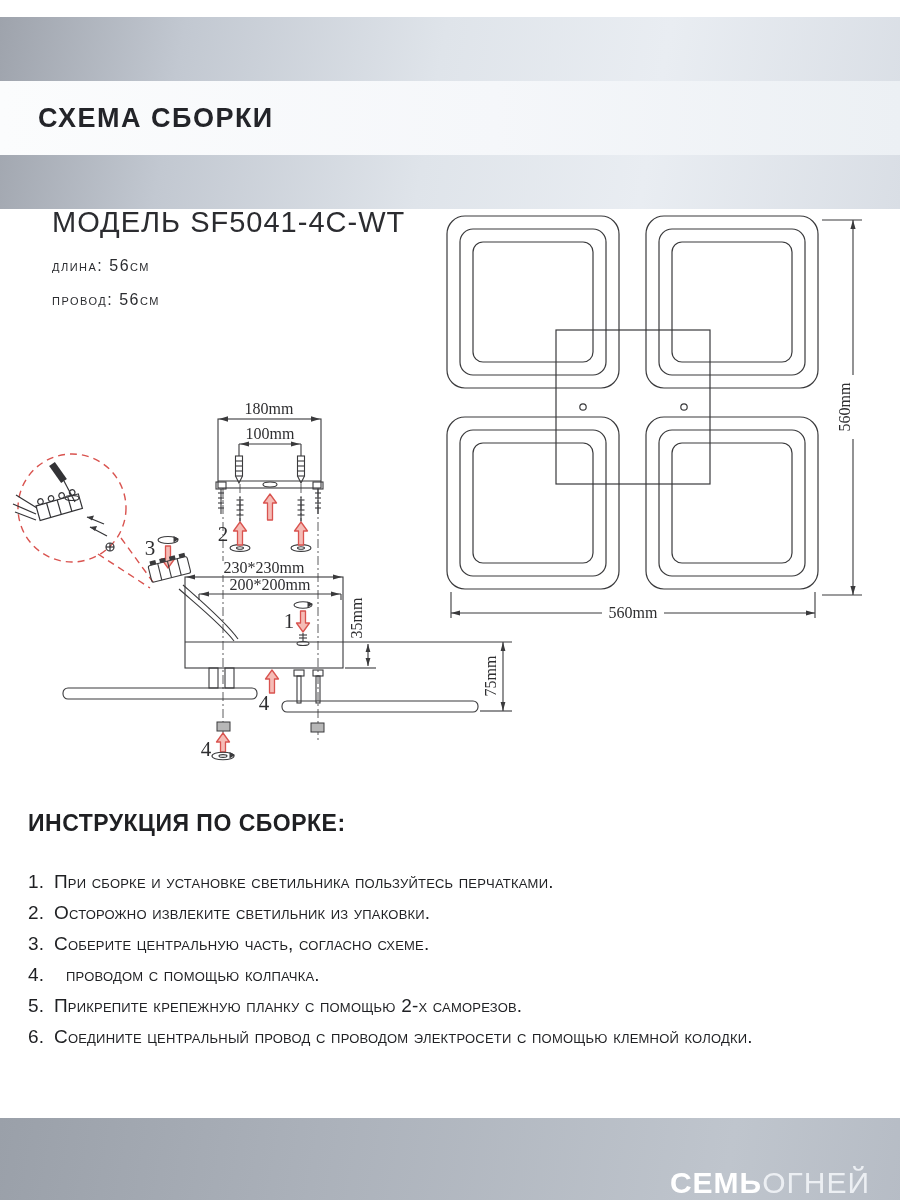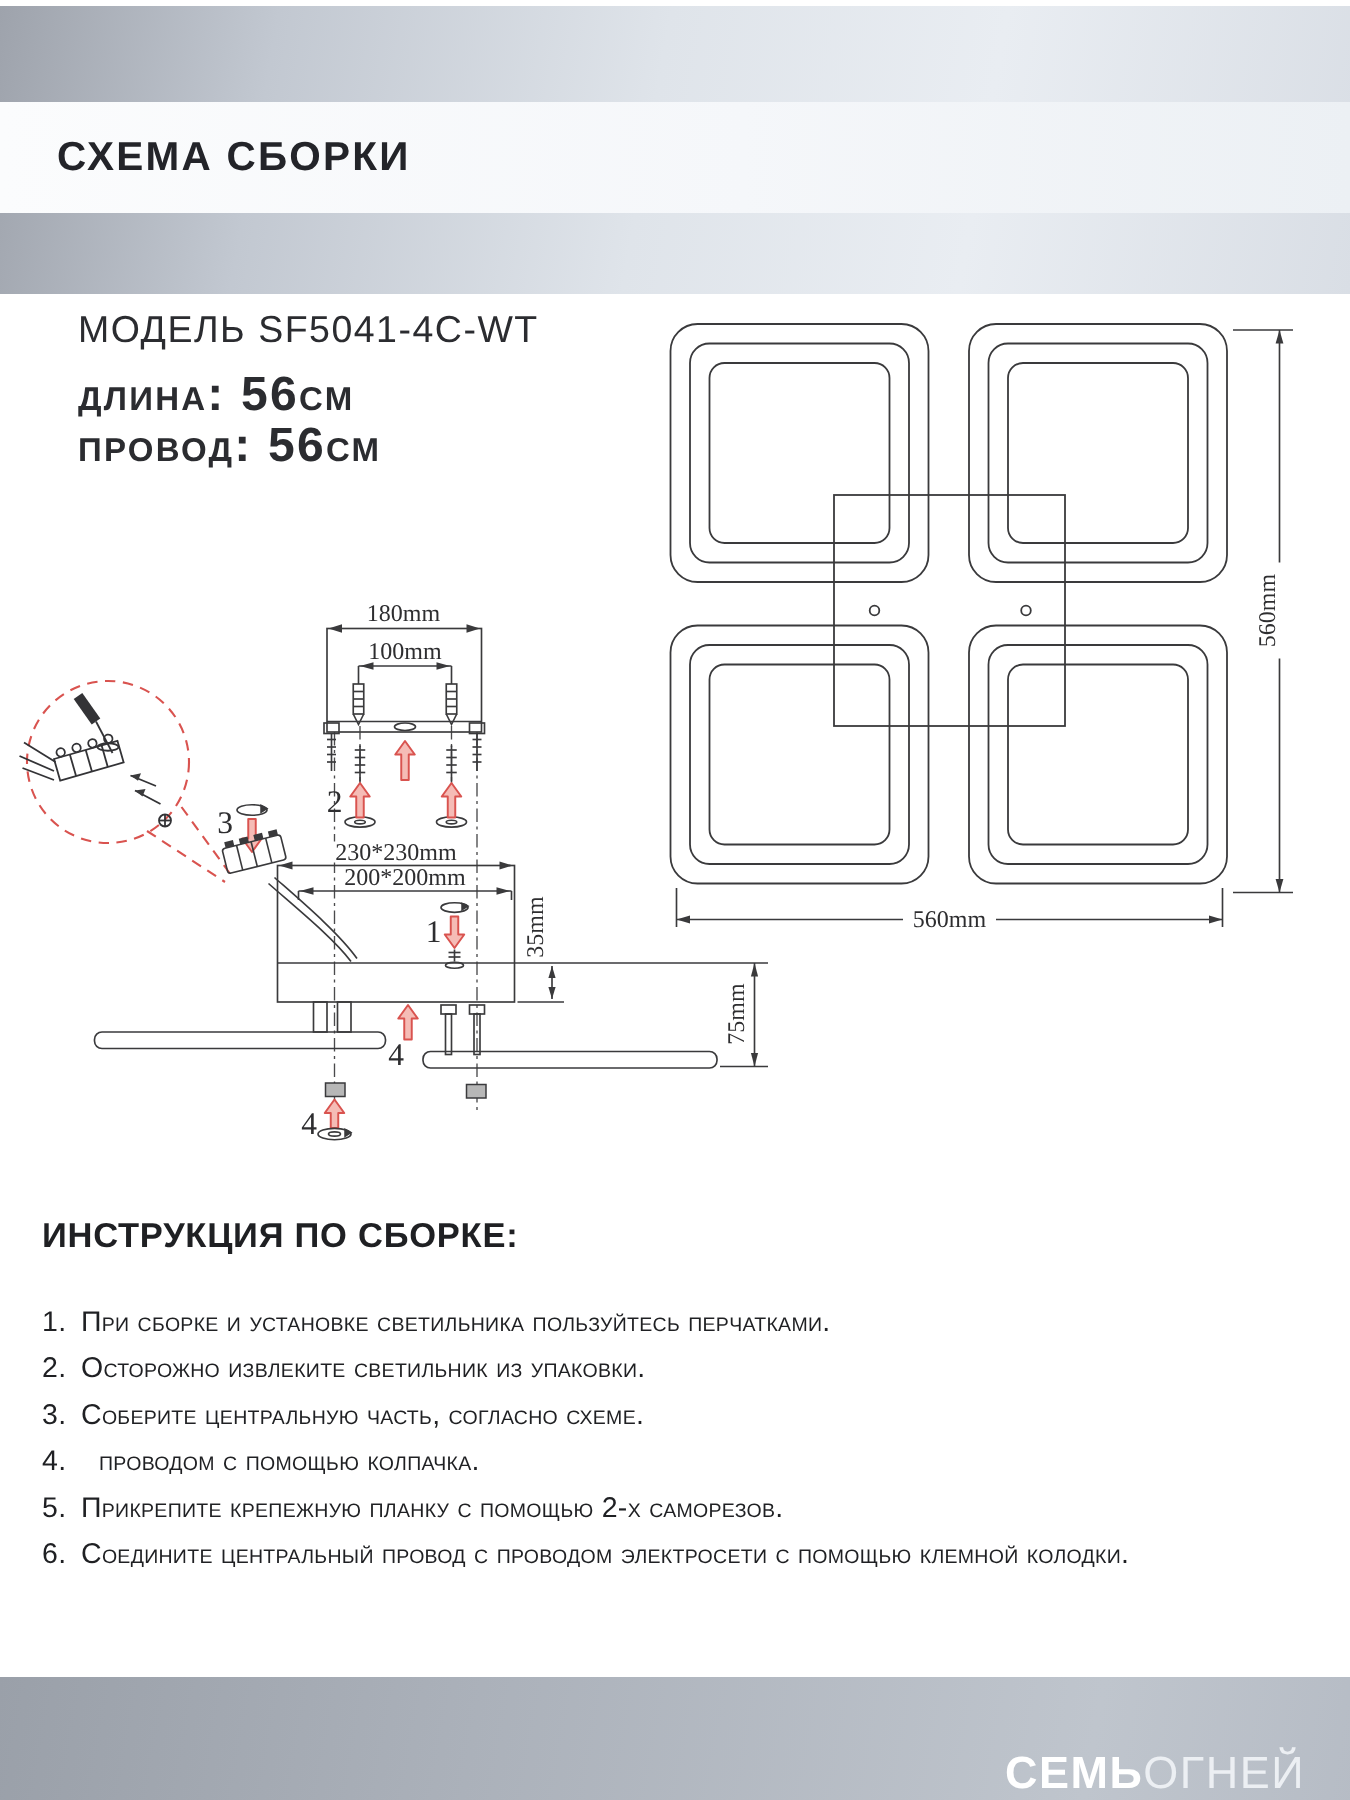--- a/index.html
+++ b/index.html
@@ -2,35 +2,35 @@
 <html style="--accent: #d9534f;"><head>
 <meta charset="utf-8">
 <style>
   html,body { margin:0; padding:0; }
   body {
     width:900px; height:1200px; position:relative; overflow:hidden;
     background:#ffffff; font-family:"Liberation Sans", sans-serif;
   }
   
   .header {
-    position:absolute; top:4px; left:0; width:900px; height:192px;
+    position:absolute; top:17px; left:0; width:900px; height:192px;
     background:linear-gradient(100deg,#9ea3ac 0%,#c2c8d1 20%,#dfe4ea 48%,#e9edf2 72%,#d9dee5 100%);
   }
   .header-strip {
     position:absolute; top:64px; left:0; width:900px; height:74px;
     background:linear-gradient(to right,#fbfcfd 0%,#f5f7fa 55%,#ecf0f4 100%);
   }
   .header-title {
     position:absolute; left:38px; top:50%; transform:translateY(-50%);
     font-size:27px; font-weight:700; letter-spacing:1.5px; color:#232429; white-space:nowrap;
   }
   
   .model { position:absolute; left:52px; top:206px; color:#2b2c30; }
-  .model-title { font-size:25px; font-weight:500; letter-spacing:1px; margin-bottom:10px; white-space:nowrap; }
-  .model-spec { font-variant:small-caps; font-size:32px; line-height:34px; letter-spacing:1.5px; font-weight:700; white-space:nowrap; }
+  .model-title { font-size:29px; font-weight:500; letter-spacing:1px; margin-bottom:10px; white-space:nowrap; }
+  .model-spec { font-variant:small-caps; font-size:16px; line-height:34px; letter-spacing:1.5px; font-weight:400; white-space:nowrap; }
   
   .side-view { position:absolute; left:0; top:378px; width:520px; height:400px; }
   .top-view  { position:absolute; left:430px; top:192px; width:470px; height:448px; }
   .lineart { stroke:#3a3a3c; stroke-width:1.1; fill:none; }
   .lineart2 { stroke:#3a3a3c; stroke-width:1.2; fill:none; }
   .blackfill { fill:#3a3a3c; stroke:none; }
   .grayfill { fill:#b7b7b7; stroke:#3a3a3c; stroke-width:1; }
   .dashdot { stroke:#4a4a4c; stroke-width:0.9; fill:none; stroke-dasharray:9 3 2 3; }
   .whitebg { fill:#ffffff; stroke:none; }
   text.dim { font-family:"Liberation Serif", serif; font-size:16px; fill:#2e2e30; }

